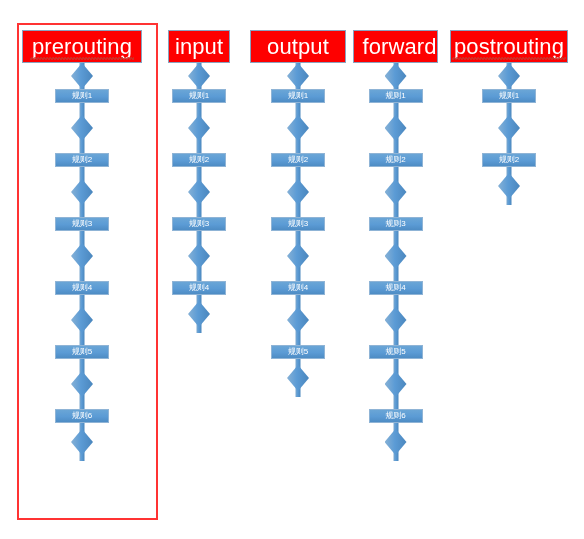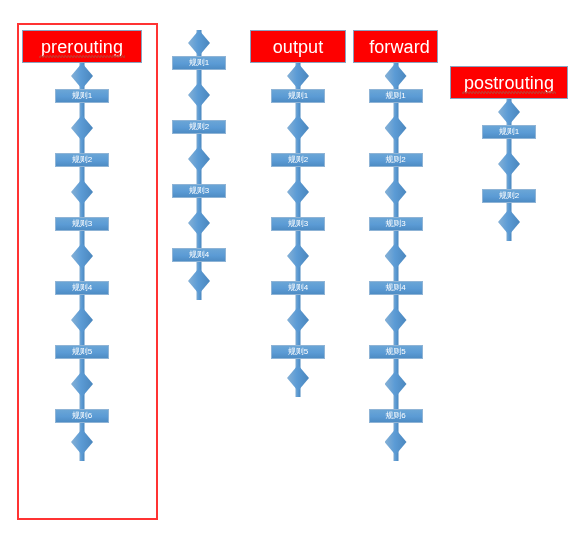--- a/index.html
+++ b/index.html
@@ -34,21 +34,21 @@
   .chain-header{
     position:relative;
     background:#fe0000;
     border:1px solid #8aa3bf;
     box-sizing:border-box;
     height:33px;
     display:flex;
     align-items:center;
     justify-content:center;
     color:#ffffff;
-    font-size:18px;
+    font-size:22px;
     line-height:1;
     letter-spacing:.1px;
     white-space:nowrap;
   }
   .chain-header .lbl{position:relative;display:inline-block;padding:0 2px;}
   .chain-header.misspelled .lbl::after{
     content:"";
     position:absolute;
     left:0;right:0;bottom:-2px;
     height:3px;
@@ -154,20 +154,23 @@
       </div>
       <div class="rule-box">
         <span>规则6</span>
       </div>
       <div class="connector tail" style="height: 38px;">
         <div class="stem"></div>
         <div class="head"></div>
       </div>
     </div>
     <div class="chain-col" style="left: 168px; top: 30px; width: 62px;">
+      <div class="chain-header" style="width: 62px;">
+        <span class="lbl">input</span>
+      </div>
       <div class="connector" style="height: 26px;">
         <div class="stem"></div>
         <div class="head"></div>
       </div>
       <div class="rule-box">
         <span>规则1</span>
       </div>
       <div class="connector" style="height: 50px;">
         <div class="stem"></div>
         <div class="head"></div>
@@ -283,21 +286,21 @@
       </div>
       <div class="rule-box">
         <span>规则6</span>
       </div>
       <div class="connector tail" style="height: 38px;">
         <div class="stem"></div>
         <div class="head"></div>
       </div>
     </div>
     <div class="chain-col" style="left: 450px; top: 30px; width: 118px;">
-      <div class="chain-header misspelled" style="width: 118px; margin-top: 36px;">
+      <div class="chain-header misspelled" style="width: 118px;">
         <span class="lbl">postrouting</span>
       </div>
       <div class="connector" style="height: 26px;">
         <div class="stem"></div>
         <div class="head"></div>
       </div>
       <div class="rule-box">
         <span>规则1</span>
       </div>
       <div class="connector" style="height: 50px;">

